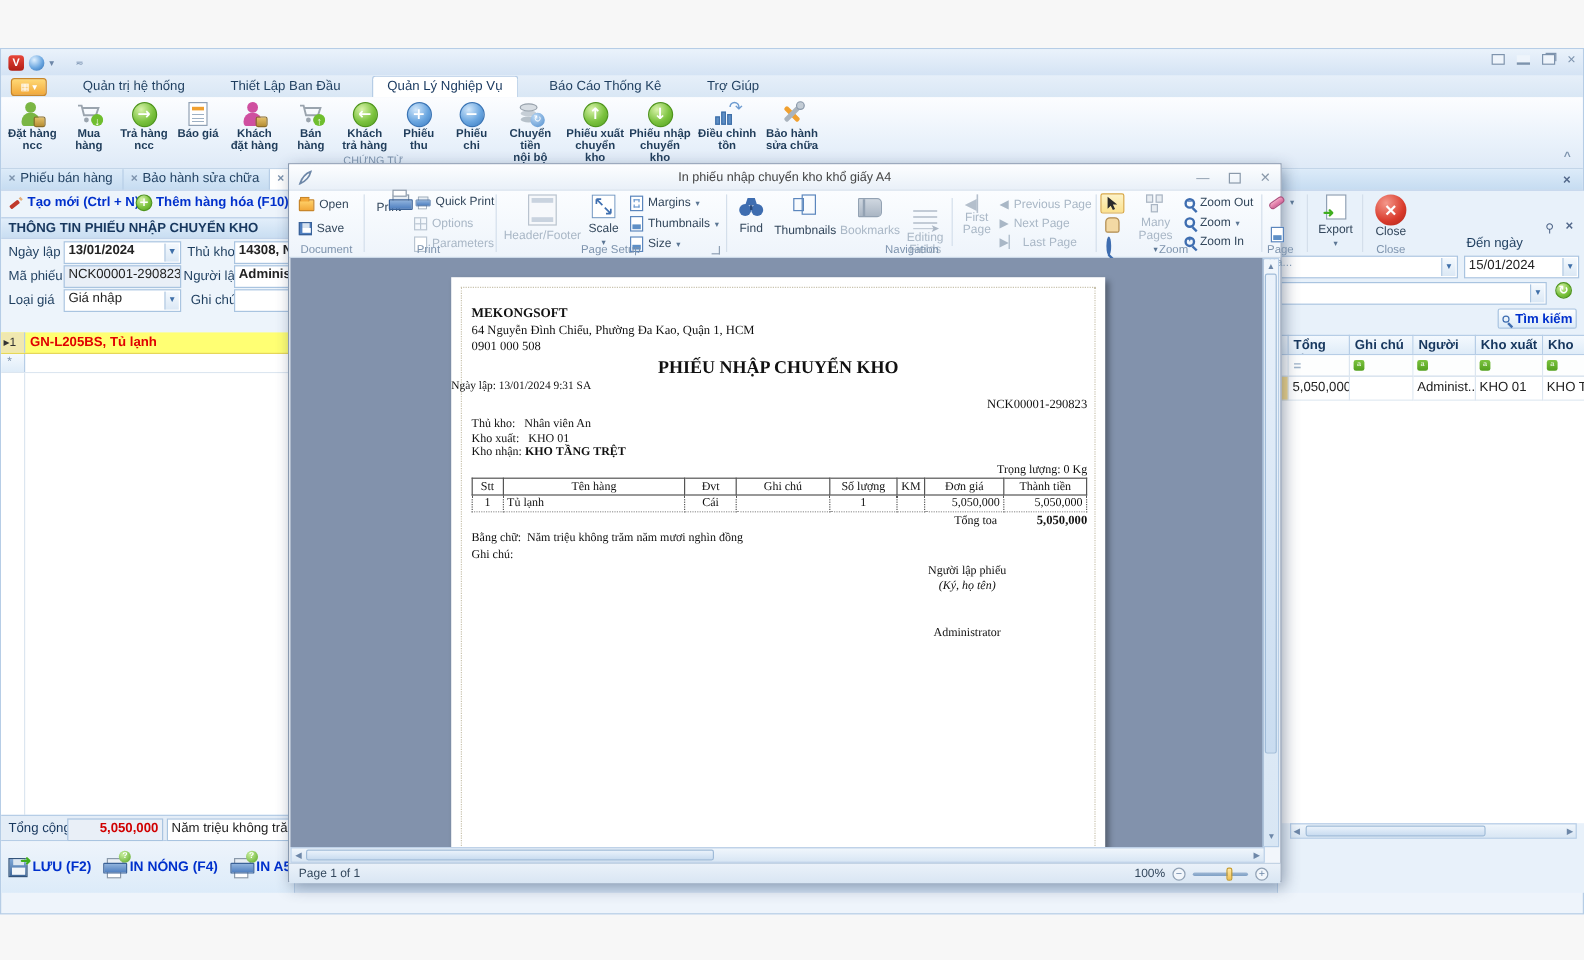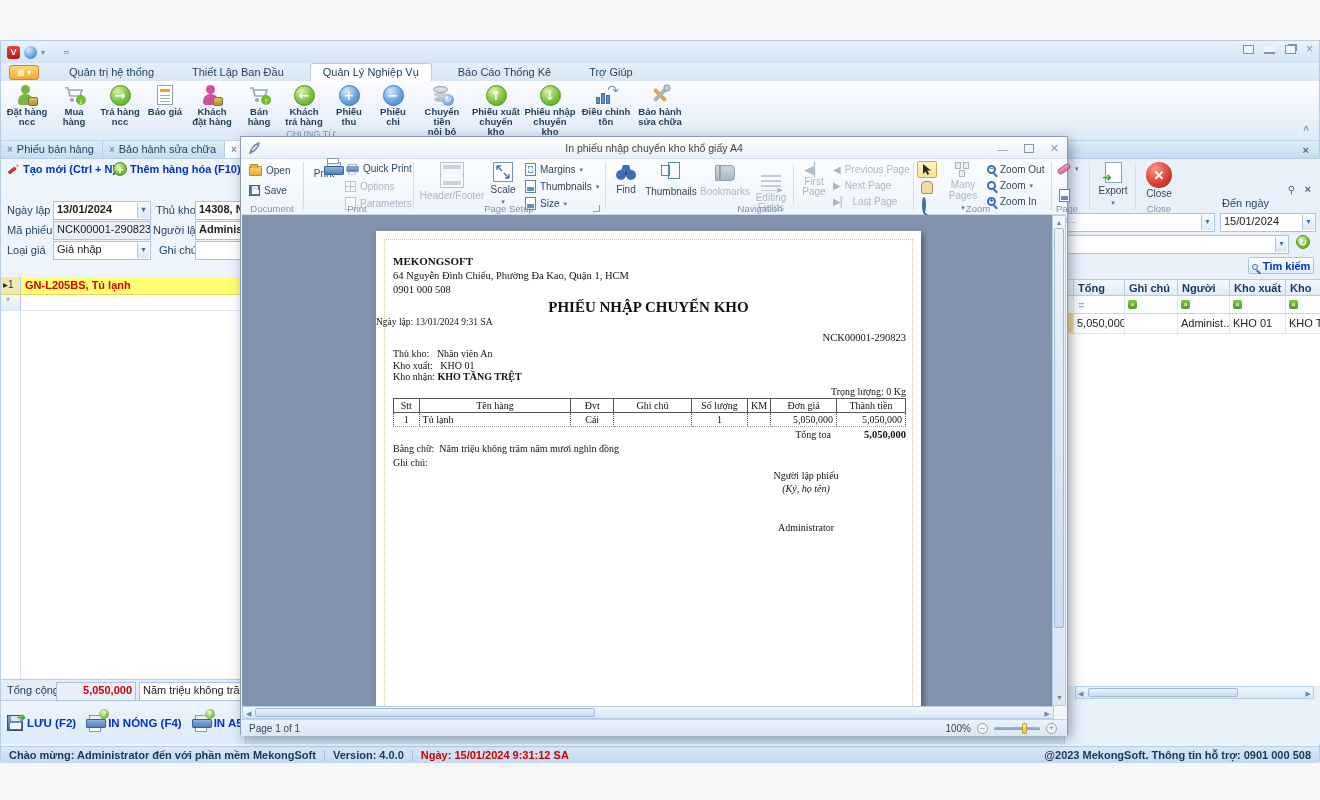--- a/index.html
+++ b/index.html
@@ -345,20 +345,21 @@
           </svg>
         <span>Tạo mới (Ctrl + N)</span>
       </span>
     </div>
     <div class="abs" style="left:112px;top:3px">
       <span class="linkbtn">
         <span class="sph g s">+</span>
         <span>Thêm hàng hóa (F10)</span>
       </span>
     </div>
+    <div class="lphdr">THÔNG TIN PHIẾU NHẬP CHUYỂN KHO</div>
 
     <div class="flbl" style="left:6px;top:45px">Ngày lập</div>
     <div class="fld cmb b" style="left:52px;top:42px;width:98px"><span>13/01/2024</span></div>
     <div class="flbl" style="left:155px;top:45px">Thủ kho</div>
     <div class="fld b" style="left:194px;top:42px;width:50px"><span>14308, Nh</span></div>
 
     <div class="flbl" style="left:6px;top:65px">Mã phiếu</div>
     <div class="fld ro" style="left:52px;top:62px;width:98px"><span>NCK00001-290823</span></div>
     <div class="flbl" style="left:152px;top:65px">Người lập</div>
     <div class="fld b" style="left:194px;top:62px;width:50px"><span>Administra</span></div>
@@ -458,28 +459,20 @@
     <div class="rcell" style="left:221px;top:155px;width:36px">KHO T</div>
     <div class="abs" style="left:0;top:175px;width:257px;height:352px;background:#fff"></div>
 
     <div class="abs scrbar" style="left:10px;top:527px;width:239px;height:13px">
       <span class="abs sarr" style="left:2px;top:2px">◀</span>
       <span class="abs sarr" style="right:2px;top:2px">▶</span>
       <span class="abs thumbsc" style="left:12px;top:1px;width:150px;height:9px"></span>
     </div>
   </div>
 
-  <div class="sbar">
-    <span>Chào mừng: Administrator đến với phần mềm MekongSoft</span>
-    <span class="ssep"></span>
-    <span>Version: 4.0.0</span>
-    <span class="ssep"></span>
-    <span style="color:#d00000">Ngày: 15/01/2024 9:31:12 SA</span>
-    <span style="margin-left:auto">@2023 MekongSoft. Thông tin hỗ trợ: 0901 000 508</span>
-  </div>
 </div>
 
 <div class="dlg">
   <div class="dlg-tb">
     <svg class="abs" style="left:6px;top:4px" width="14" height="14">
         <path d="M3 12c2-6 6-9 9-10-1 4-4 8-9 10z" fill="none" stroke="#6d87a8" stroke-width="1.4"></path>
       </svg>
     <div class="dlg-title">In phiếu nhập chuyển kho khổ giấy A4</div>
     <div class="dlg-wc">
       <span>—</span>

